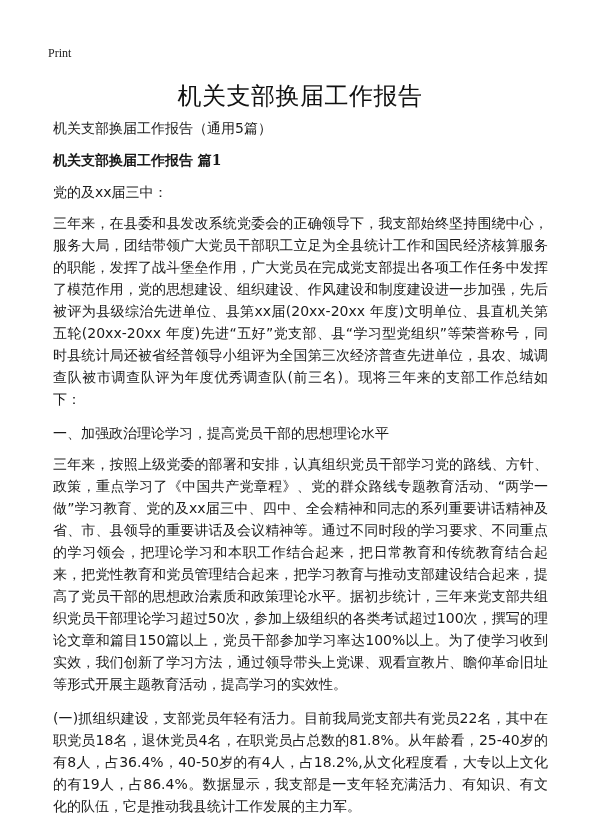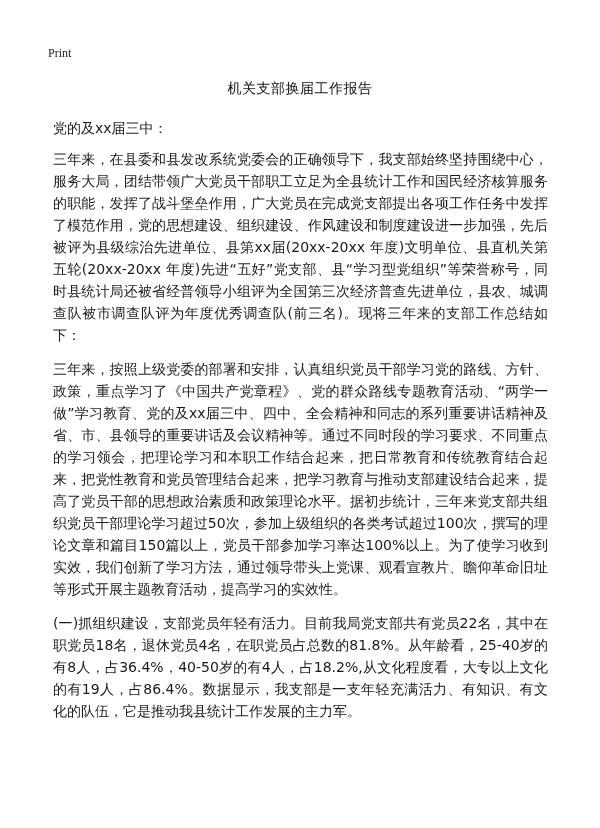--- a/index.html
+++ b/index.html
@@ -4,38 +4,41 @@
 <style>
   html, body { margin: 0; padding: 0; background: #ffffff; }
   body { width: 600px; height: 828px; overflow: hidden; position: relative; color: #111; }
   .page { position: absolute; left: 0; top: 0; width: 600px; height: 700px; }
   .print-label {
     position: absolute; left: 48px; top: 46px;
     font-family: "Liberation Serif", serif; font-size: 12px; color: #222;
   }
   .doc-title {
     position: absolute; left: 0; top: 80px; width: 600px; text-align: center;
-    font-family: "DejaVu Sans", sans-serif; font-size: 14px; color: #111; letter-spacing: 0.5px;
+    font-family: "DejaVu Sans", sans-serif; font-size: 24px; color: #111; letter-spacing: 0.5px;
   }
   .content {
     position: absolute; left: 53px; top: 117px; width: 495px;
     font-family: "DejaVu Sans", sans-serif; font-size: 14px; line-height: 22px; color: #1a1a1a;
   }
   .content p { margin: 0 0 12px 0; text-align: justify; }
   .subtitle { margin-bottom: 10px !important; }
   .section-heading-bold { font-weight: bold; font-family: "DejaVu Serif", serif; margin-bottom: 10px !important; }
   .heading { margin-bottom: 9px !important; }
 </style>
 </head>
 <body>
 
 <div class="page">
   <div class="print-label">Print</div>
   <div class="doc-title">机关支部换届工作报告</div>
 
   <div class="content">
+    <p class="subtitle">机关支部换届工作报告（通用5篇）</p>
+    <p class="section-heading-bold">机关支部换届工作报告 篇1</p>
     <p class="heading">党的及xx届三中：</p>
     <p>三年来，在县委和县发改系统党委会的正确领导下，我支部始终坚持围绕中心，服务大局，团结带领广大党员干部职工立足为全县统计工作和国民经济核算服务的职能，发挥了战斗堡垒作用，广大党员在完成党支部提出各项工作任务中发挥了模范作用，党的思想建设、组织建设、作风建设和制度建设进一步加强，先后被评为县级综治先进单位、县第xx届(20xx-20xx 年度)文明单位、县直机关第五轮(20xx-20xx 年度)先进“五好”党支部、县“学习型党组织”等荣誉称号，同时县统计局还被省经普领导小组评为全国第三次经济普查先进单位，县农、城调查队被市调查队评为年度优秀调查队(前三名)。现将三年来的支部工作总结如下：</p>
+    <p class="heading">一、加强政治理论学习，提高党员干部的思想理论水平</p>
     <p>三年来，按照上级党委的部署和安排，认真组织党员干部学习党的路线、方针、政策，重点学习了《中国共产党章程》、党的群众路线专题教育活动、“两学一做”学习教育、党的及xx届三中、四中、全会精神和同志的系列重要讲话精神及省、市、县领导的重要讲话及会议精神等。通过不同时段的学习要求、不同重点的学习领会，把理论学习和本职工作结合起来，把日常教育和传统教育结合起来，把党性教育和党员管理结合起来，把学习教育与推动支部建设结合起来，提高了党员干部的思想政治素质和政策理论水平。据初步统计，三年来党支部共组织党员干部理论学习超过50次，参加上级组织的各类考试超过100次，撰写的理论文章和篇目150篇以上，党员干部参加学习率达100%以上。为了使学习收到实效，我们创新了学习方法，通过领导带头上党课、观看宣教片、瞻仰革命旧址等形式开展主题教育活动，提高学习的实效性。</p>
     <p>(一)抓组织建设，支部党员年轻有活力。目前我局党支部共有党员22名，其中在职党员18名，退休党员4名，在职党员占总数的81.8%。从年龄看，25-40岁的有8人，占36.4%，40-50岁的有4人，占18.2%,从文化程度看，大专以上文化的有19人，占86.4%。数据显示，我支部是一支年轻充满活力、有知识、有文化的队伍，它是推动我县统计工作发展的主力军。</p>
 
   </div>
 </div>
 
 </body></html>

